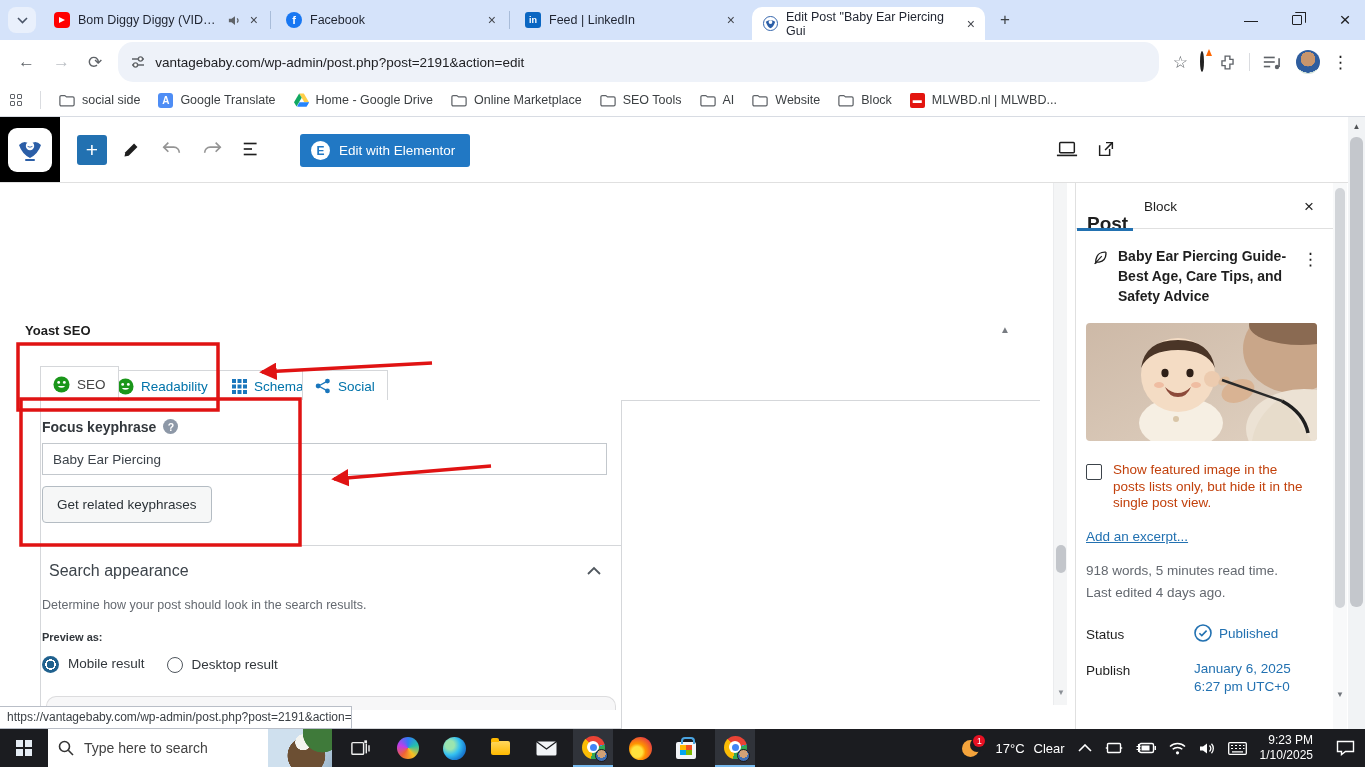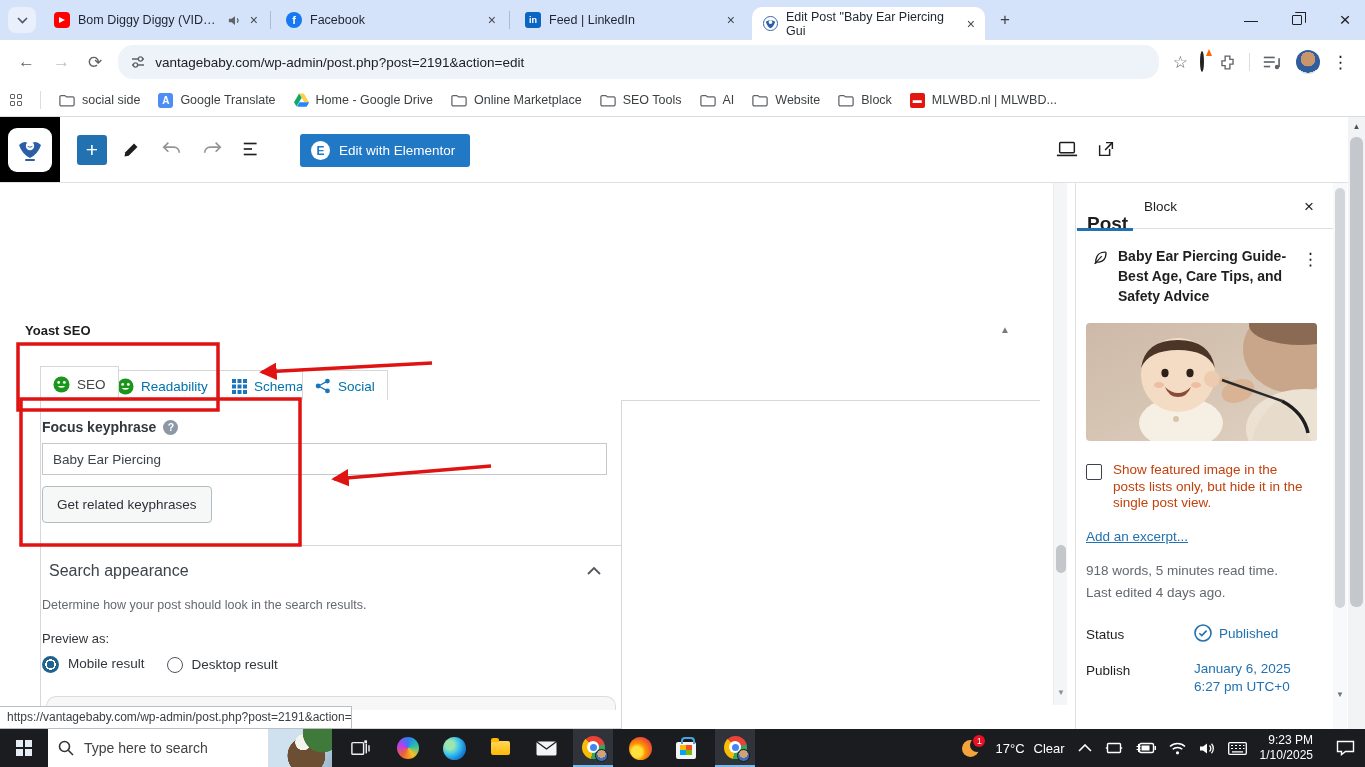--- a/index.html
+++ b/index.html
@@ -31,21 +31,21 @@
             color:#202124; font-size:14px; }
   .restore-box { width:10px; height:10px; border:1.2px solid #202124; border-radius:1px; position:relative; }
   .restore-box::before { content:""; position:absolute; left:2px; top:-4px; width:10px; height:10px;
             border:1.2px solid #202124; border-left:none; border-bottom:none; border-radius:1px; }
 
   
   #navbar { position:absolute; left:0; top:40px; width:1365px; height:44px; background:#fff;
             display:flex; align-items:center; }
   .navico { font-size:17px; color:#5f6368; margin-left:18px; }
   .navico.dis { color:#bdc1c6; }
-  #omnibox { flex:1; height:34px; margin:0 14px 0 16px; background:#eef2f9; border-radius:15px;
+  #omnibox { flex:1; height:40px; margin:0 14px 0 16px; background:#eef2f9; border-radius:15px;
              display:flex; align-items:center; padding:0 12px; gap:9px; }
   #omnibox .url { font-size:13.5px; color:#202124; }
   .ext-flame { width:17px; height:17px; border-radius:50%; border:2.5px solid #222; position:relative; }
   .ext-flame::after { content:""; position:absolute; left:4px; top:-4px; width:0; height:0;
       border-left:3px solid transparent; border-right:3px solid transparent; border-bottom:7px solid #f60; }
   .avatar { width:24px; height:24px; border-radius:50%;
       background:radial-gradient(circle at 50% 38%, #c8956c 0 38%, #2f5d9e 39% 70%, #cfe0d8 71%); }
   .navdiv { width:1px; height:18px; background:#dadce0; margin:0 6px; }
 
   
@@ -89,33 +89,33 @@
   #content { position:absolute; left:0; top:183px; width:1053px; height:546px; background:#fff; overflow:hidden; }
   #yoast-h { position:absolute; left:25px; top:140px; font-size:13px; font-weight:bold; color:#1e1e1e; }
   #yoast-collapse { position:absolute; left:1000px; top:141px; font-size:10px; color:#787c82; }
   .ytab { position:absolute; display:flex; align-items:center; gap:7px; border:1px solid #d5d7da; border-bottom:none;
           background:#fff; font-size:13.5px; padding:0 12px; white-space:nowrap; }
   .ytab .bl { color:#0073aa; }
   #tabline { position:absolute; left:40px; top:217px; width:1000px; height:1px; background:#d5d7da; }
   #ypanel { position:absolute; left:40px; top:217px; width:582px; height:329px; background:#fff;
             border:1px solid #d5d7da; border-top:none; }
   .fk-label { position:absolute; left:1px; top:19px; font-size:14px; font-weight:bold; color:#32373c;
-              display:flex; gap:7px; align-items:center; }
+              display:flex; gap:7px; align-items:flex-start; }
   .help { width:15px; height:15px; border-radius:50%; background:#8d98a7; color:#fff; font-size:10.5px;
           font-weight:bold; display:flex; align-items:center; justify-content:center; }
   .fk-input { position:absolute; left:1px; top:43px; width:565px; height:32px; border:1px solid #c3c8cd;
               font-size:13.5px; color:#3c434a; padding:8px 10px; font-family:"Liberation Sans",sans-serif; background:#fff; }
   .fk-btn { position:absolute; left:1px; top:86px; height:37px; padding:0 14px; background:#f6f7f7;
             border:1px solid #b4bcc3; border-radius:4px; font-size:13.5px; color:#2c3338;
             font-family:"Liberation Sans",sans-serif; }
   .sep { position:absolute; left:0; top:145px; width:100%; height:1px; background:#d5d7da; }
   .sa-title { position:absolute; left:8px; top:162px; font-size:16px; color:#3c434a; }
   .sa-chев { position:absolute; left:546px; top:166px; }
   .sa-desc { position:absolute; left:1px; top:198px; font-size:12.5px; color:#646970; }
-  .sa-prev { position:absolute; left:1px; top:231px; font-size:13px; font-weight:normal; color:#32373c; }
+  .sa-prev { position:absolute; left:1px; top:231px; font-size:11px; font-weight:bold; color:#32373c; }
   .radios { position:absolute; left:1px; top:256px; display:flex; align-items:center; gap:22px; font-size:13.5px; color:#32373c; }
   .radio-on { width:17px; height:17px; border-radius:50%;
       background:radial-gradient(circle,#20618e 0 3.6px,#fff 3.7px 5.2px,#20618e 5.3px 8.5px); }
   .radio-off { width:16px; height:16px; border-radius:50%; border:1.5px solid #50575e; background:#fff; }
   .ropt { display:flex; align-items:flex-start; gap:9px; }
   .gbox { position:absolute; left:5px; top:296px; width:570px; height:14px; background:#f7f7f8;
           border:1px solid #dcdcde; border-bottom:none; border-radius:10px 10px 0 0; }
 
   
   #mscroll { position:absolute; left:1053px; top:183px; width:14px; height:522px; background:#f4f5f6; border-left:1px solid #ebecee; }

